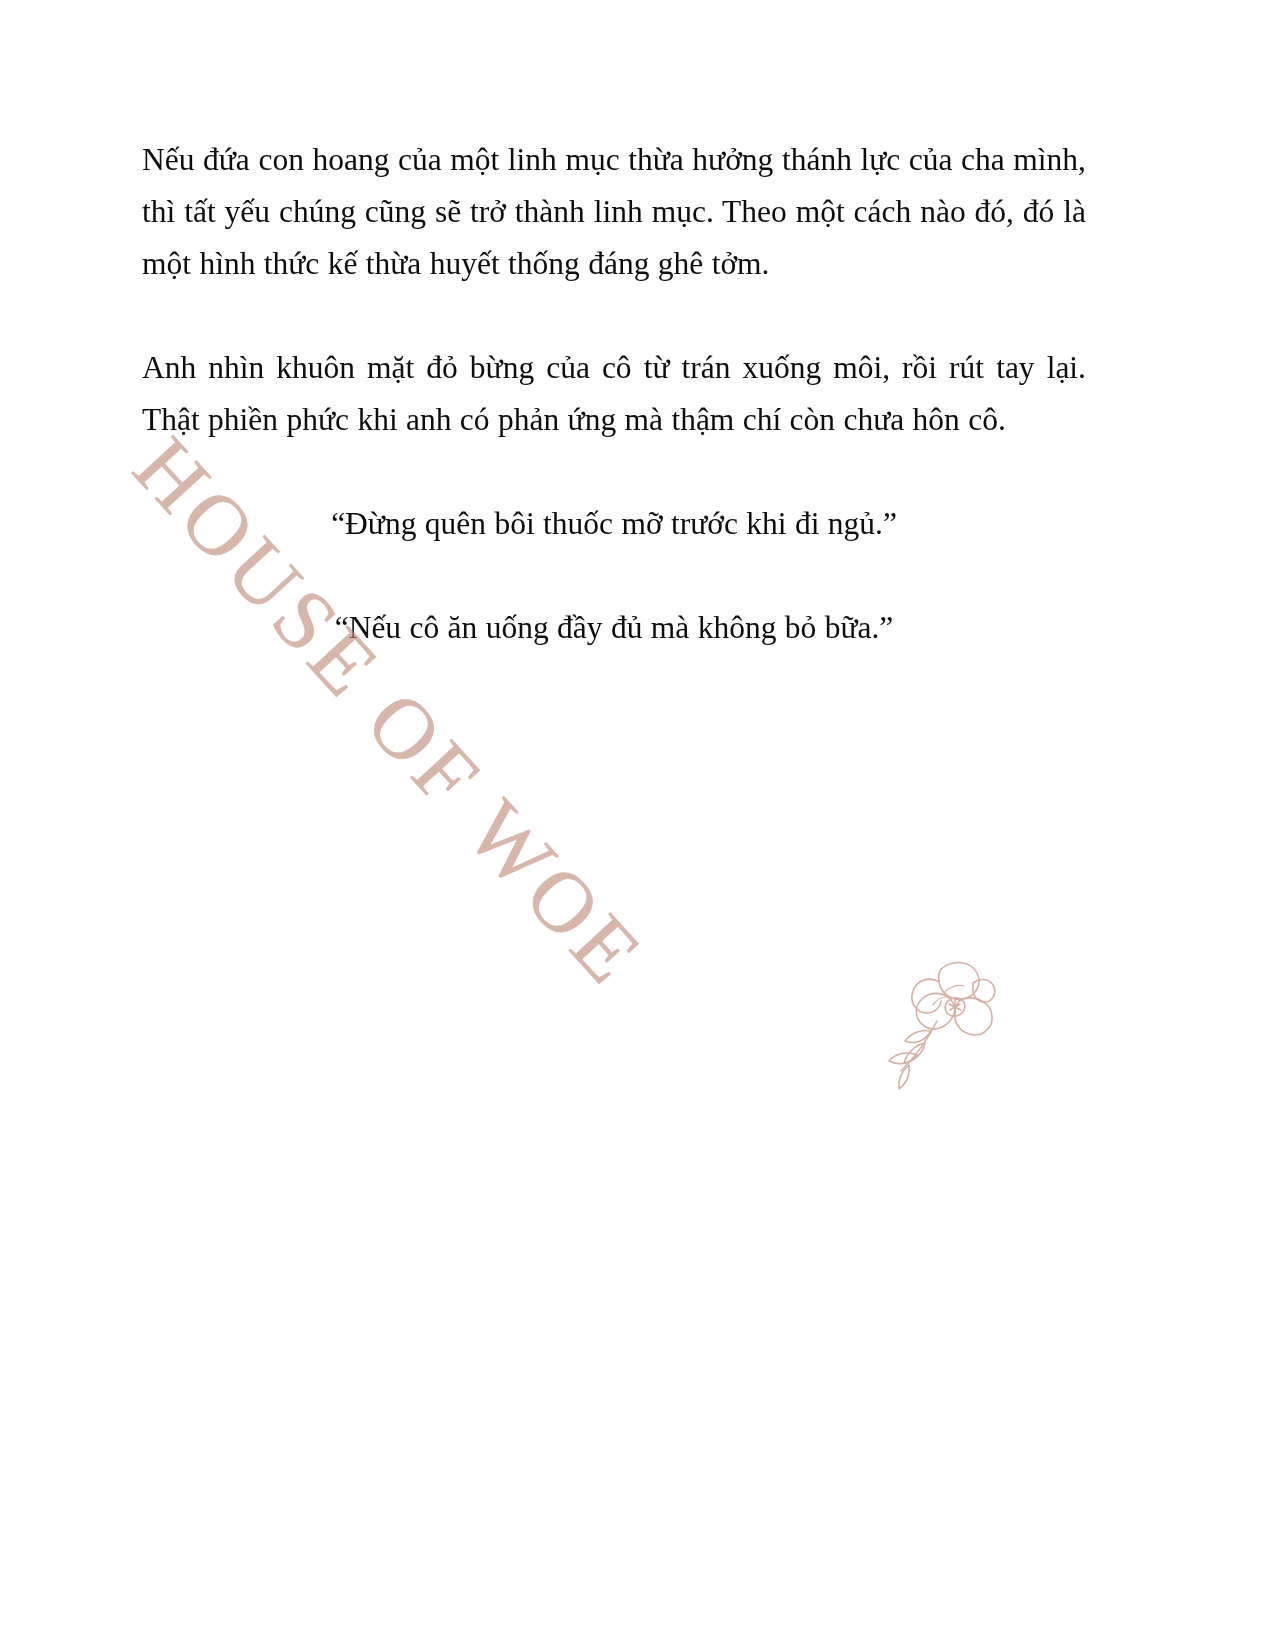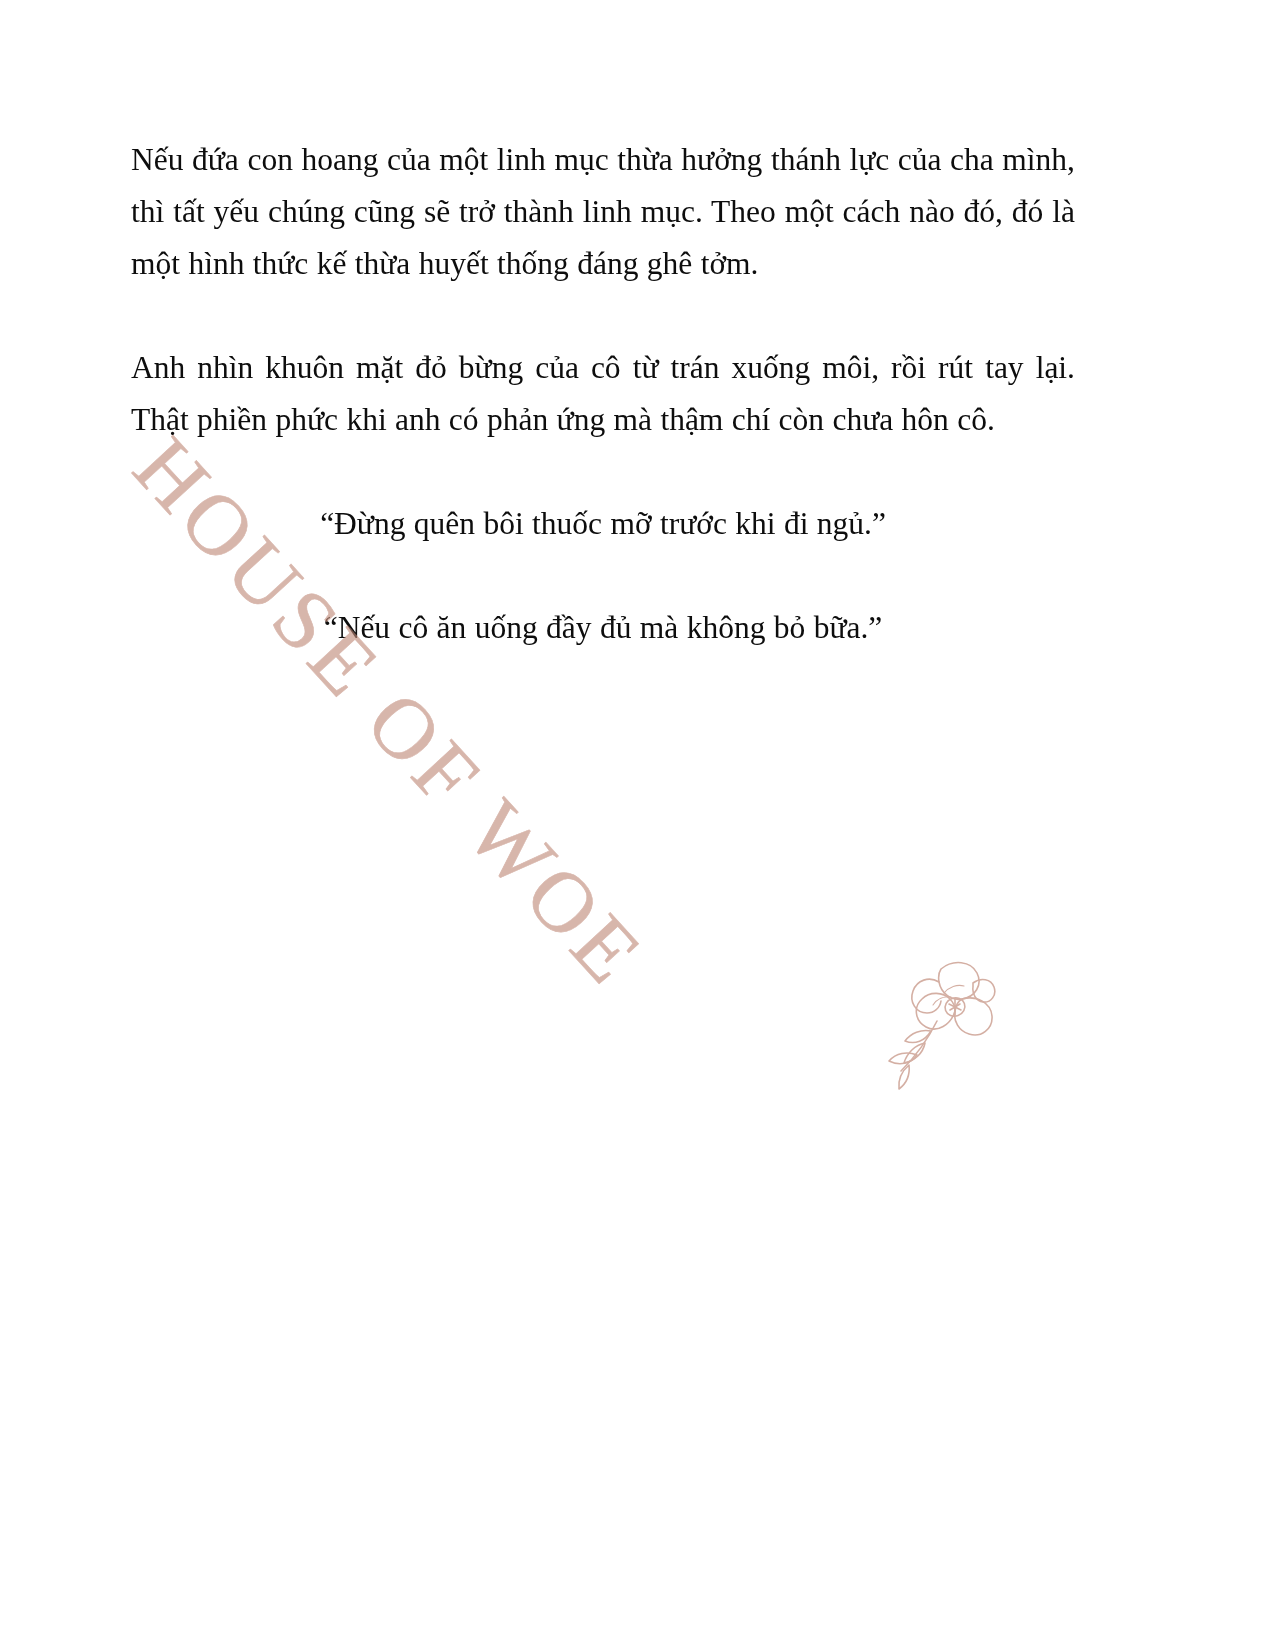--- a/index.html
+++ b/index.html
@@ -44,21 +44,21 @@
     position: absolute;
     left: 845px;
     top: 935px;
     width: 165px;
     height: 165px;
     opacity: 0.68;
   }
   
   #content {
     position: absolute;
-    left: 131px;
+    left: 142px;
     top: 134px;
     width: 944px;
     z-index: 2;
   }
   .para {
     font-size: 31.5px;
     line-height: 52px;
     color: #0d0d0d;
     text-align: justify;
     text-justify: inter-word;

